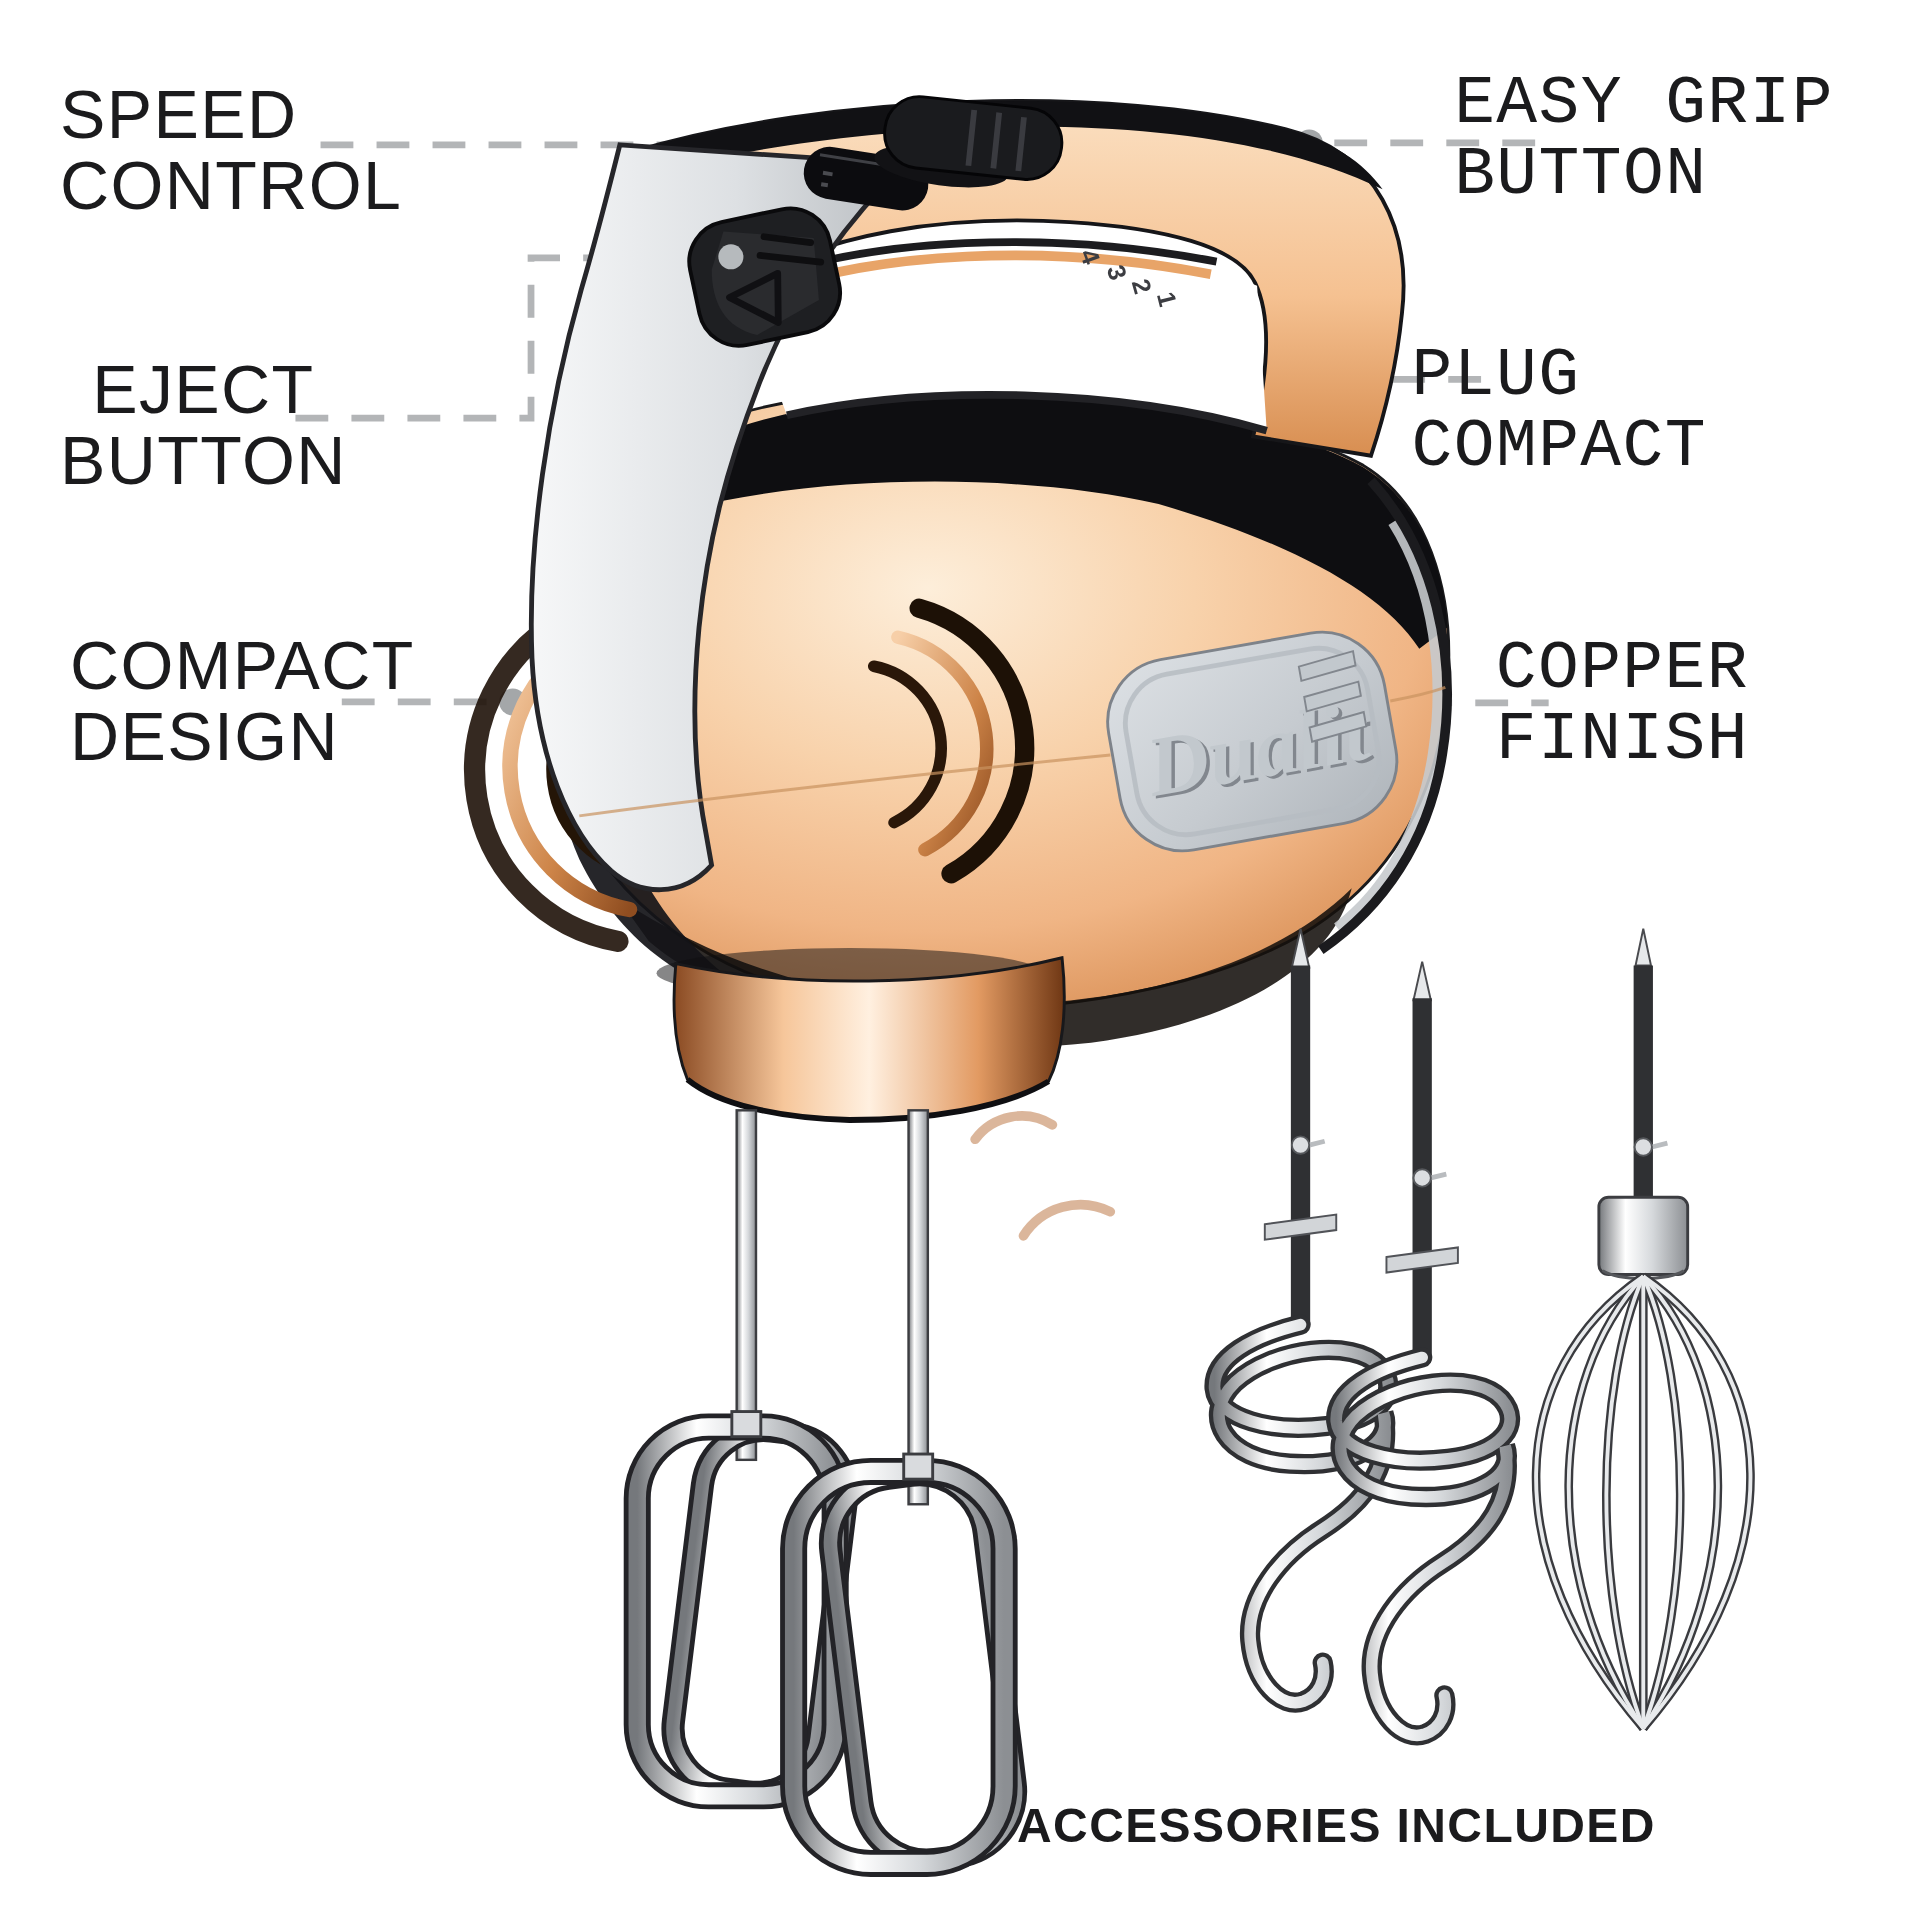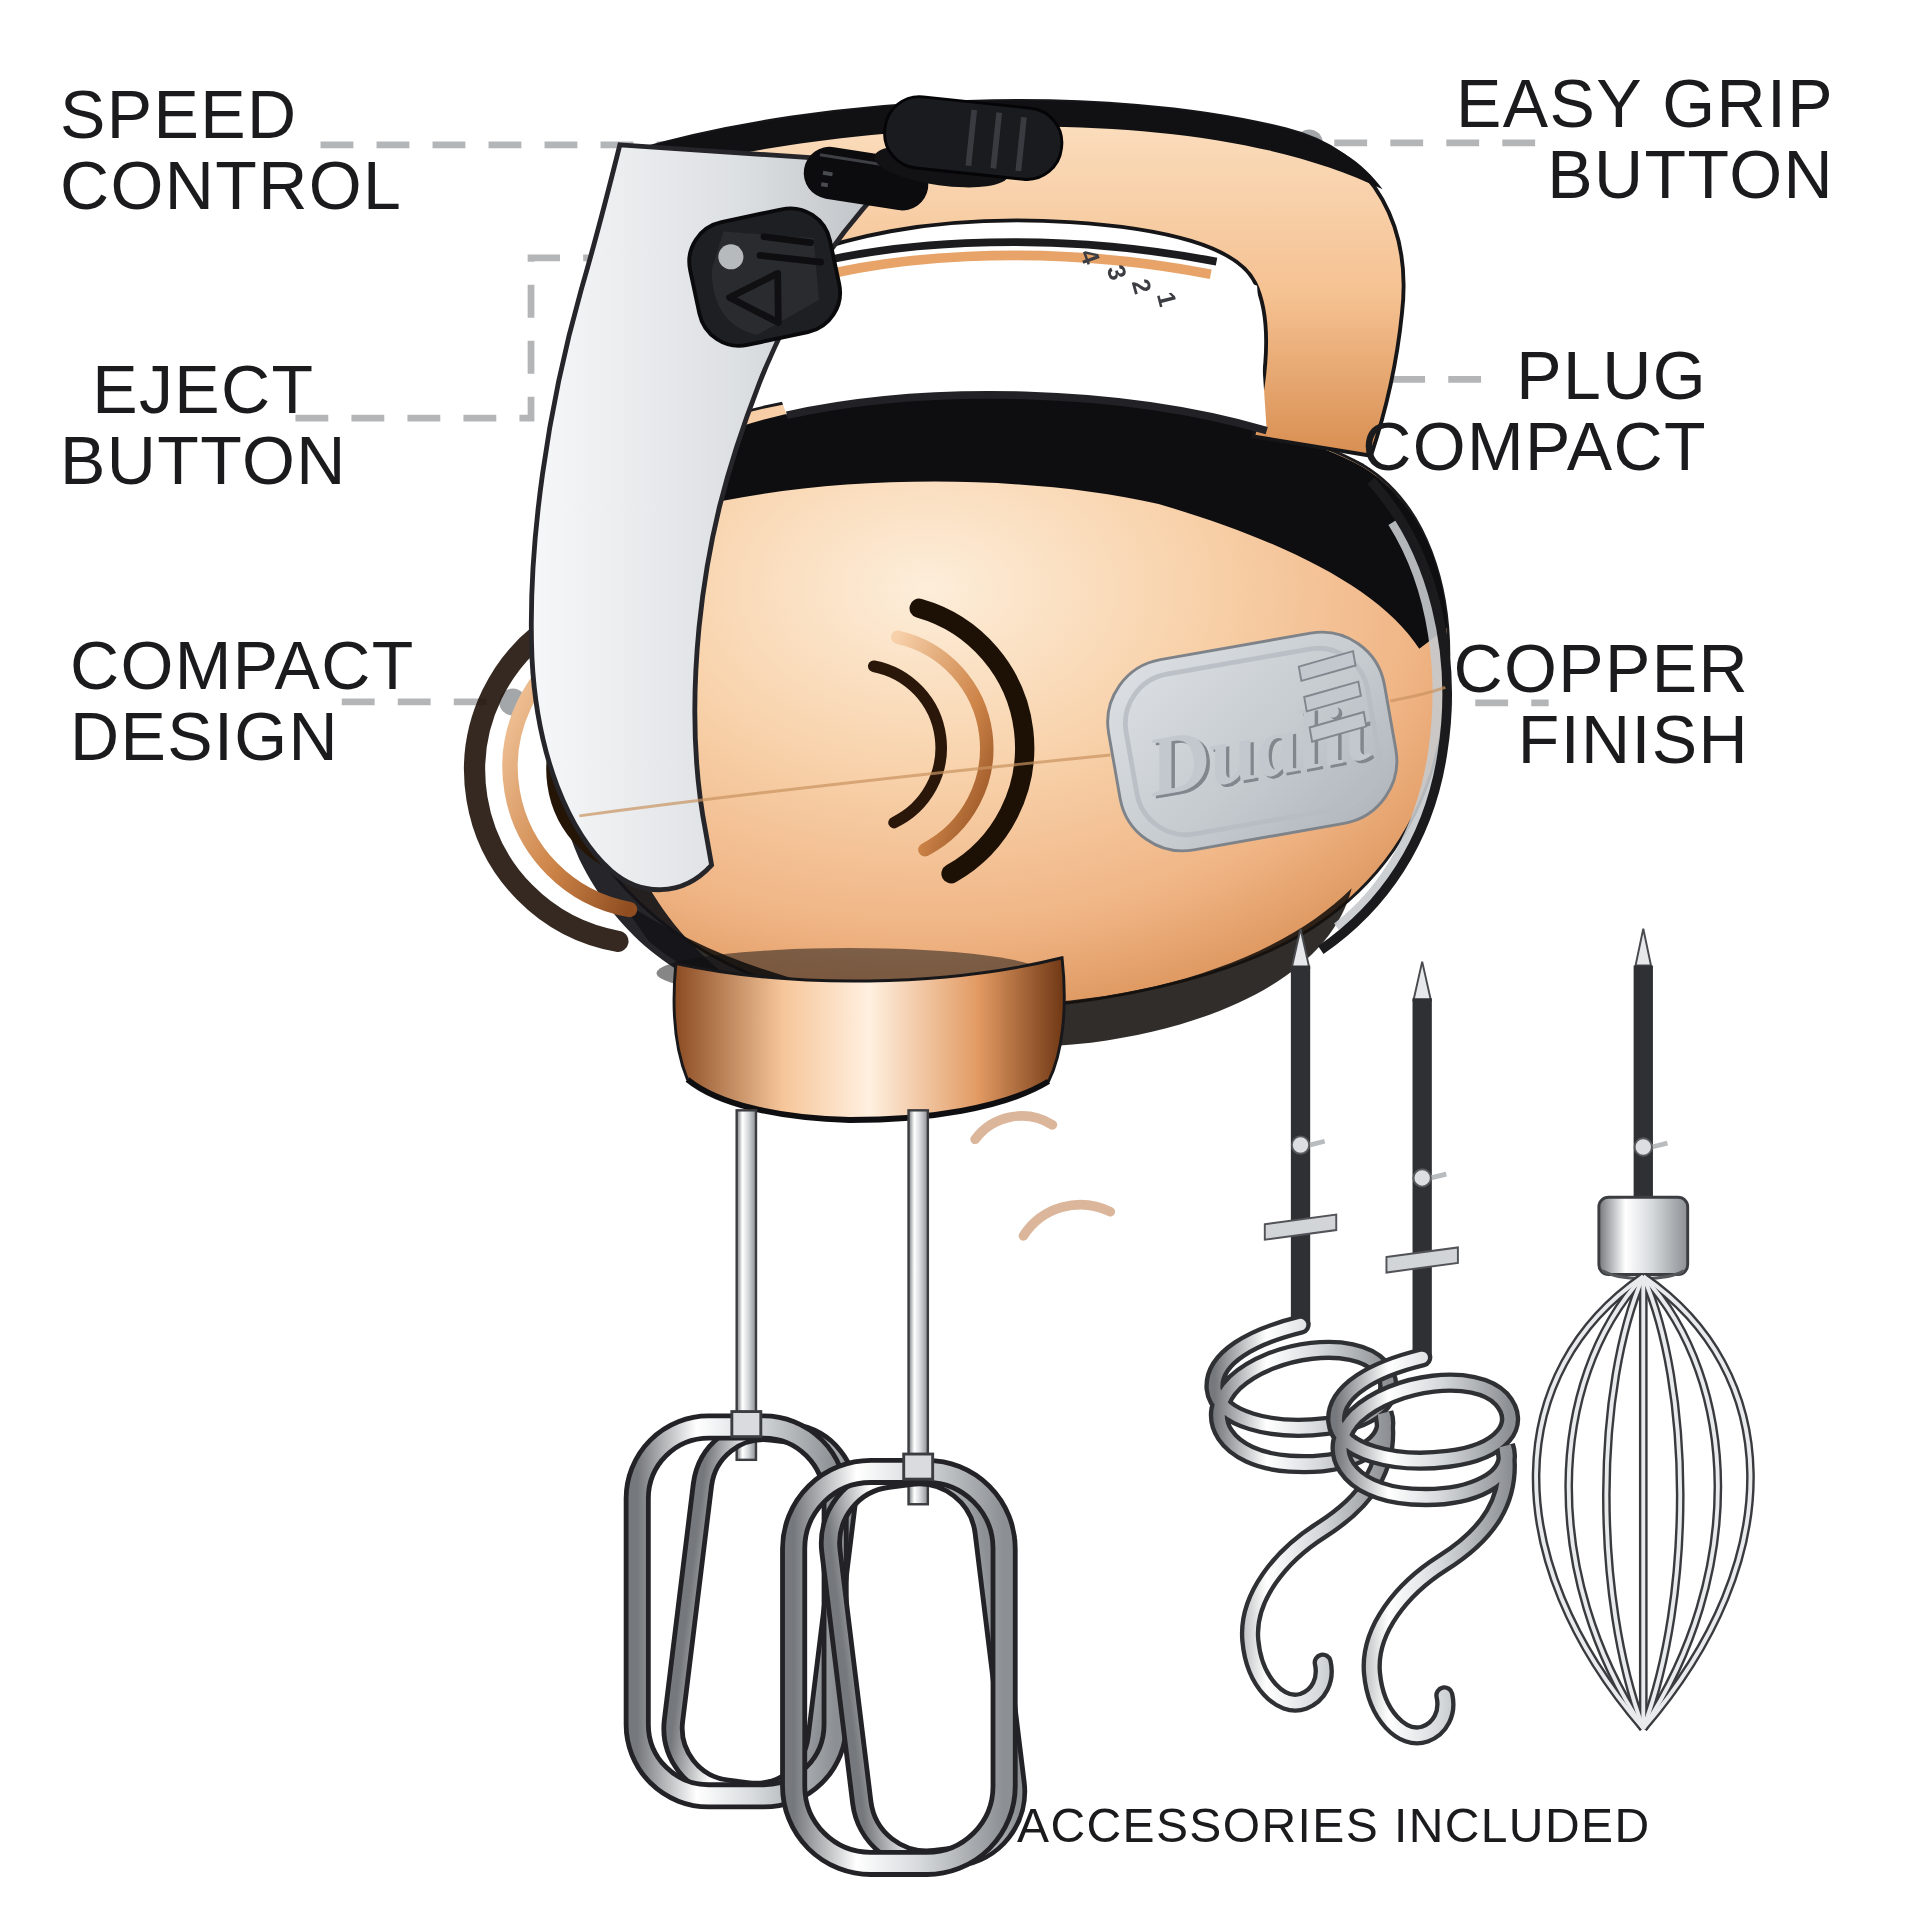--- a/index.html
+++ b/index.html
@@ -6,24 +6,24 @@
   .stage{
     position:relative;width:1931px;height:1931px;background:#ffffff;overflow:hidden;
     font-family:"Liberation Sans", sans-serif;
   }
   .stage svg{position:absolute;left:0;top:0;}
   .callout{
     position:absolute;color:#1b1b1d;font-size:68px;line-height:71px;
     letter-spacing:1.4px;font-weight:400;white-space:nowrap;
   }
   .callout .ln{display:block;}
-  .align-right{text-align:right;}
+  .align-right{font-family:Liberation Mono, monospace;}
   .footer-label{
     position:absolute;color:#1b1b1d;font-size:48px;line-height:68px;
-    letter-spacing:1.4px;white-space:nowrap;text-align:center;
+    letter-spacing:1.4px;white-space:nowrap;text-align:center;font-weight:bold;
   }
 </style>
 </head>
 <body>
 
 <div class="stage">
 
   <svg width="1931" height="1931" viewBox="0 0 2000 2000">
     <defs>
       <radialGradient id="copperBody" cx="42%" cy="32%" r="85%">

